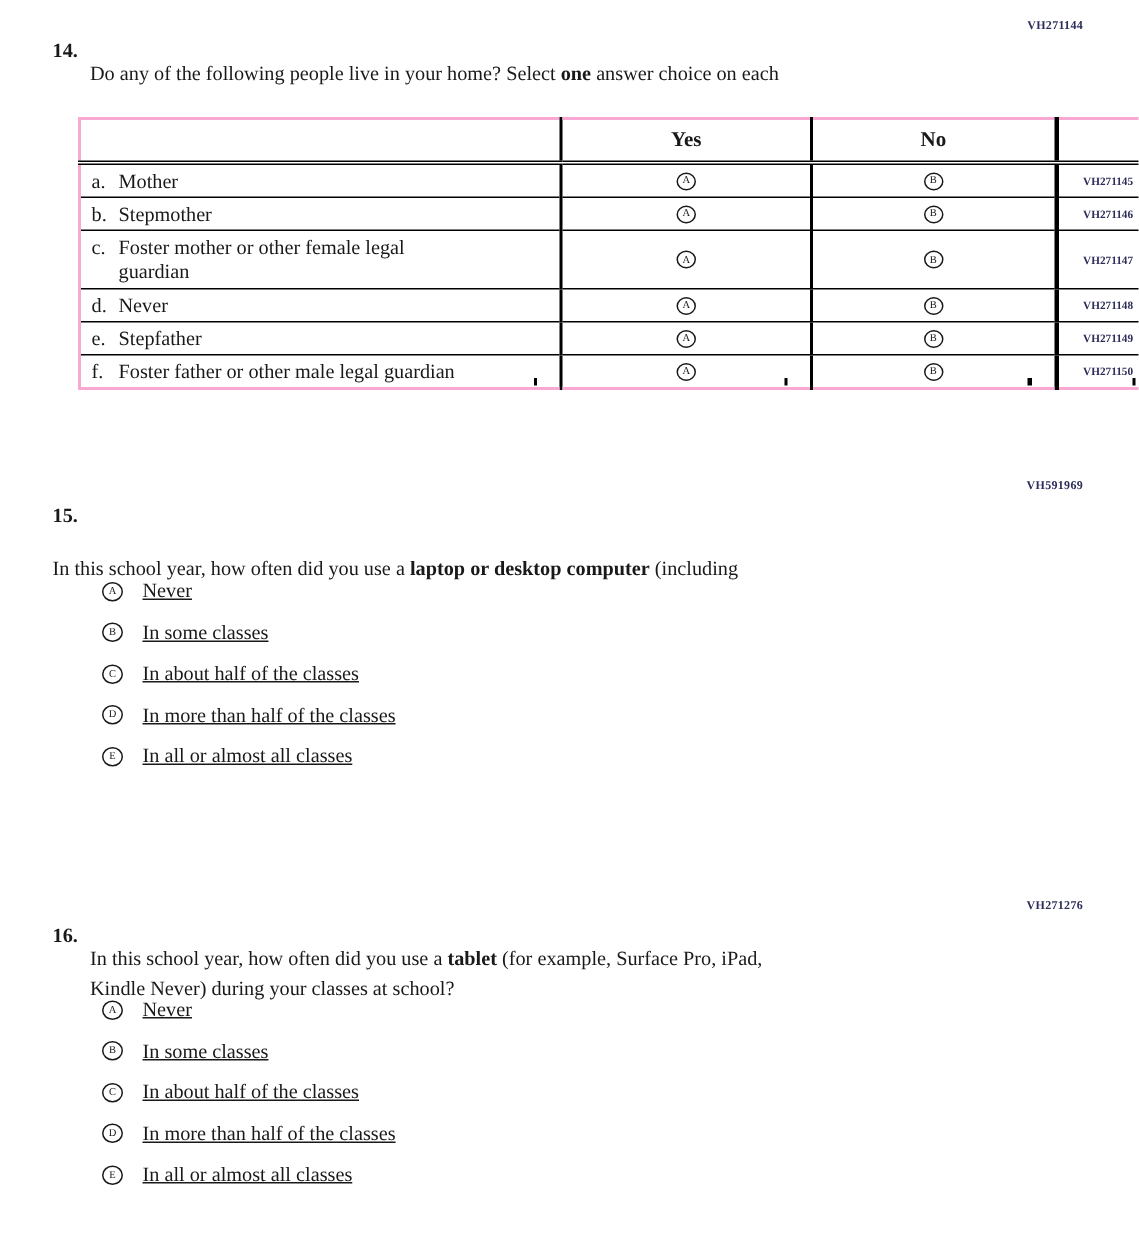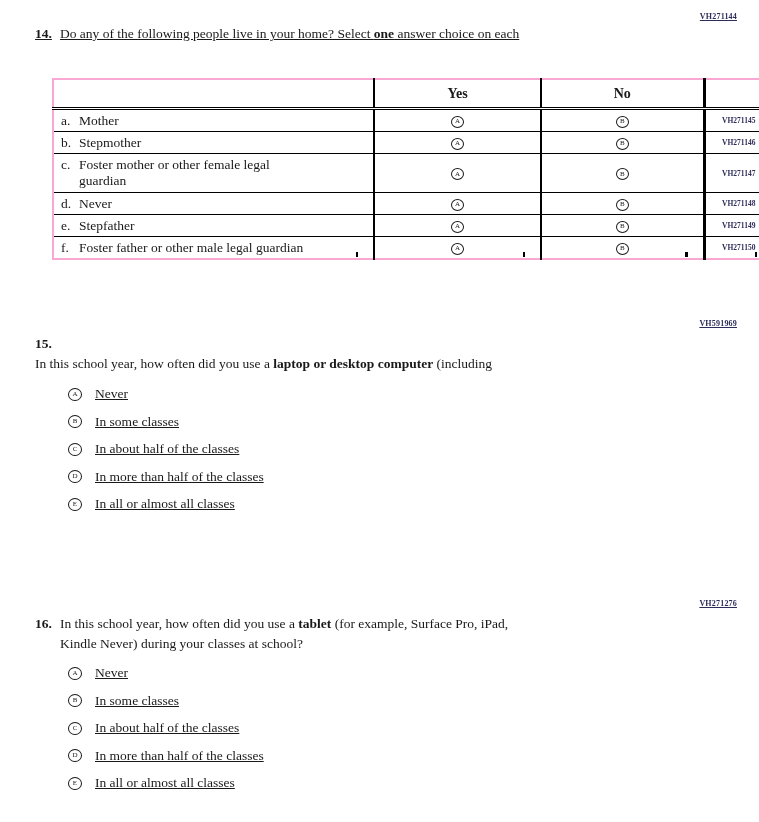--- a/index.html
+++ b/index.html
@@ -1,26 +1,26 @@
 <!DOCTYPE html>
 <html><head>
 <meta charset="utf-8">
 <style>
   html, body { margin:0; padding:0; }
   body {
     width:759px; height:822px; background:#ffffff; position:relative;
     font-family:"Liberation Serif", serif; color:#191919; overflow:hidden;
   }
   .vcode {
-    position:absolute; right:22px; font-size:8px; font-weight:bold;
-    color:#2d2d5a; letter-spacing:0.2px;text-decoration:underline;
+    position:absolute; right:37px; font-size:8px; font-weight:bold;
+    color:#2d2d5a; letter-spacing:0.2px;
   }
   .question { position:absolute; left:35px; display:flex; font-size:13.5px; line-height:19.5px; }
   .qnum { font-weight:bold; width:25px; flex:none; }
-  .qtext { width:620px; }
+  .qtext { width:620px;margin-top:15px; }
   .qline { white-space:nowrap; }
   .b { font-weight:bold; }
 
   
   table.grid {
     position:absolute; left:28px; top:78px; width:722px;
     border-collapse:collapse; table-layout:fixed;
     border:2px solid #f9a8d4;
     margin-left:24px;
   }
@@ -53,21 +53,21 @@
   .opt .olabel { margin-left:13px; font-size:13.5px; white-space:nowrap;text-decoration:underline; }
 
   
   .stub { position:absolute; background:#000; }
 </style>
 </head>
 <body>
 
 <div class="vcode" style="top:12px;">VH271144</div>
 
-<div class="question" style="top:24px;text-decoration:underline;">
+<div class="question" style="top:24px;">
   <div class="qnum">14.</div>
   <div class="qtext">
     <div class="qline">
       <span>Do any of the following people live in your home? Select </span><span class="b">one</span><span> answer choice on each</span>
     </div>
   </div>
 </div>
 
 <table class="grid">
   <colgroup>

